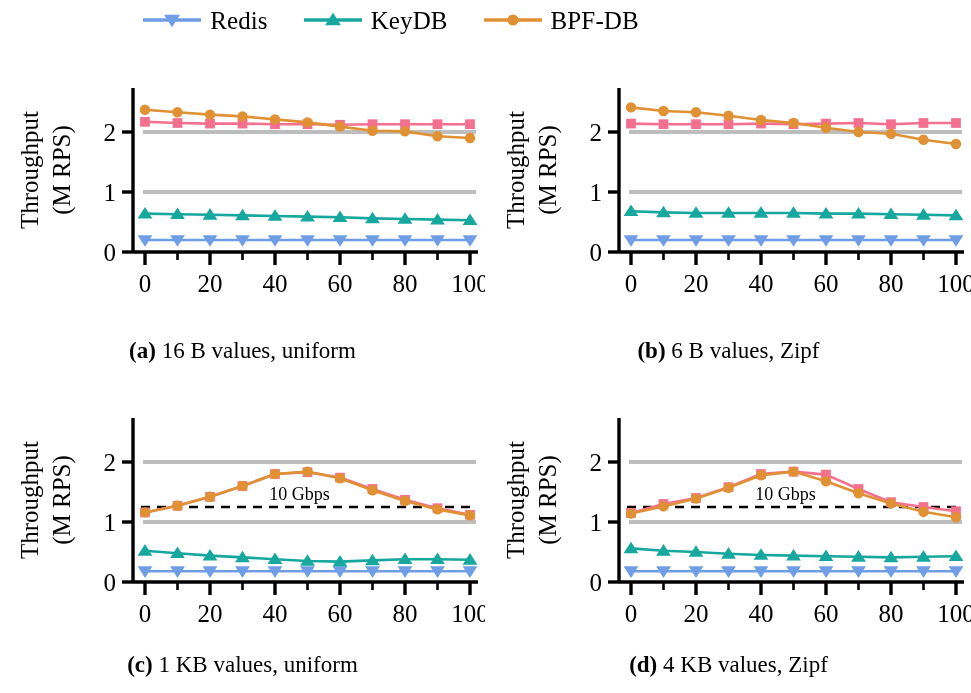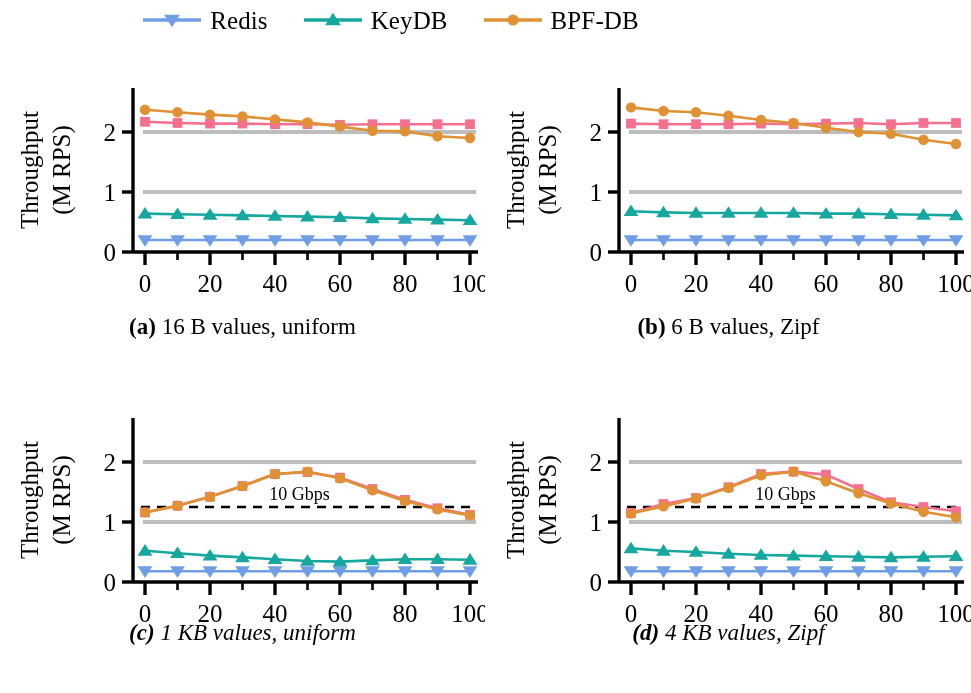--- a/index.html
+++ b/index.html
@@ -17,24 +17,24 @@
   
   .panel{position:absolute;width:485px;height:330px;}
   .panel.p-a{left:0;top:40px;}
   .panel.p-b{left:486px;top:40px;}
   .panel.p-c{left:0;top:370px;}
   .panel.p-d{left:486px;top:370px;}
 
   .plot-svg{display:block;}
 
   .caption{position:absolute;left:0;width:485px;text-align:center;
-           font-size:23px;font-family:"Liberation Serif",serif;}
+           font-size:23px;font-family:"Liberation Serif",serif;margin-top:24px;}
   .caption .cap-tag{font-weight:bold;}
   .caption-a,.caption-b{top:274px;}
-  .caption-c,.caption-d{top:250px;font-style:italic;}
+  .caption-c,.caption-d{top:258px;}
 
   .tick-text{font-family:"Liberation Serif",serif;font-size:25px;fill:#000;}
   .axis-title{font-family:"Liberation Serif",serif;font-size:25px;fill:#000;}
   .annot-text{font-family:"Liberation Serif",serif;font-size:18px;fill:#000;}
 </style>
 </head>
 <body>
 
 <div id="root">
 

